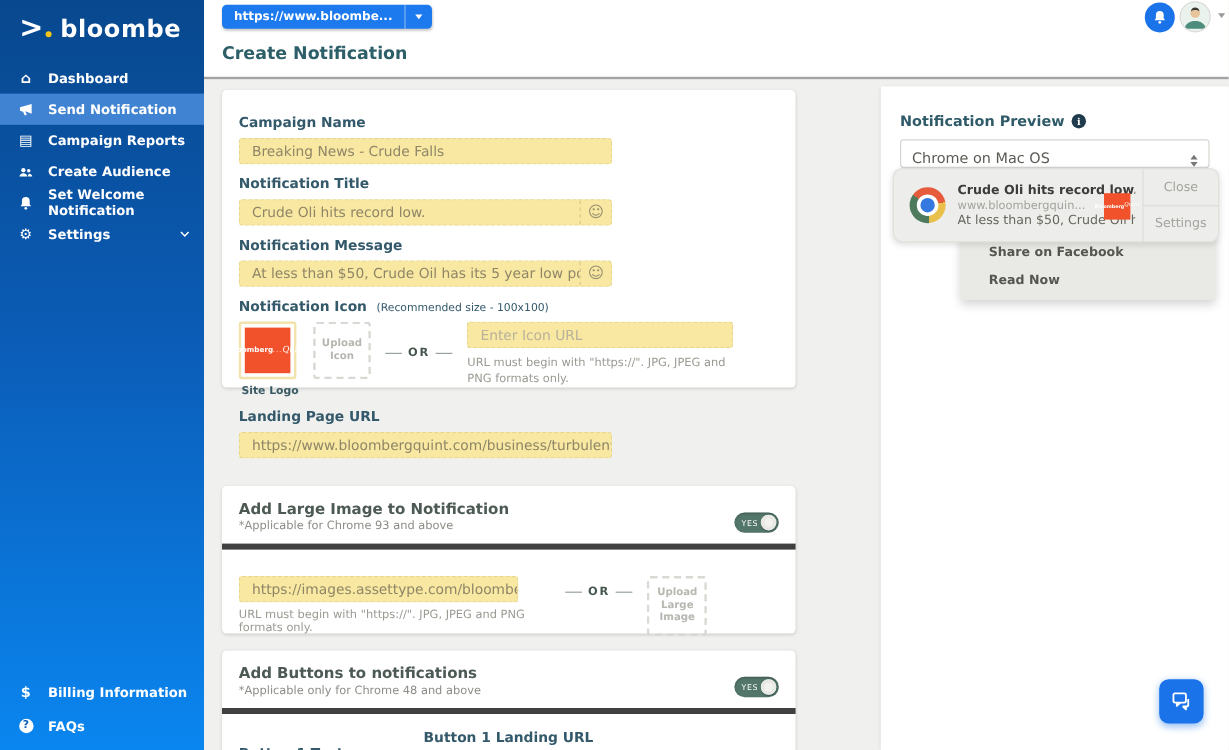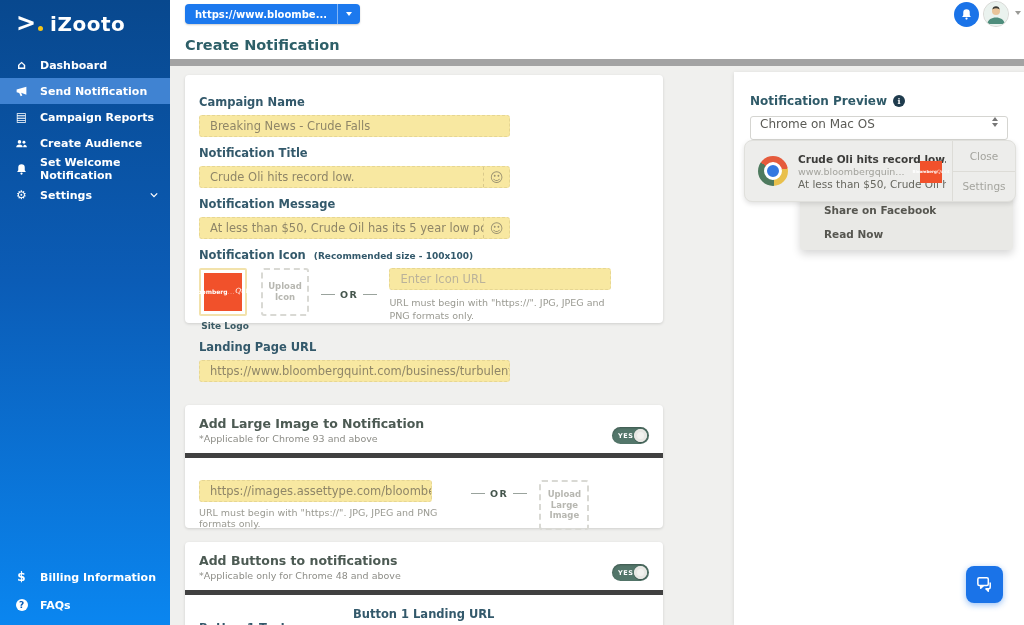--- a/index.html
+++ b/index.html
@@ -18,21 +18,21 @@
   .nav-item { display:flex; align-items:center; height:26px; padding:0 12px 0 14px; font-size:11px; font-weight:bold; cursor:pointer; }
   .nav-item.active { background:#4083d2; }
   .nav-icn { width:15px; height:15px; display:flex; align-items:center; justify-content:center; margin-right:11px; font-size:12px; flex-shrink:0; }
   .nav-icn svg { width:13px; height:13px; }
   .chev { margin-left:auto; width:8px; height:8px; }
   .sidebar-footer { position:absolute; bottom:6px; left:0; width:170px; }
   .sidebar-footer .nav-item { height:28px; }
   .q-circle { width:12px; height:12px; border-radius:50%; background:#fff; color:#0b5cb6; font-size:9px; font-weight:bold; display:flex; align-items:center; justify-content:center; }
 
   
-  .header { position:absolute; left:170px; top:0; width:854px; height:66px; background:#fff; border-bottom:7px solid #a3a3a3; z-index:4; }
+  .header { position:absolute; left:170px; top:0; width:854px; height:66px; background:#fff; border-bottom:2px solid #a3a3a3; z-index:4; }
   .site-btn { position:absolute; left:15px; top:4px; height:20px; background:#1c79ee; border-radius:4px; color:#fff;
               display:flex; align-items:center; font-size:10px; font-weight:bold; box-shadow:0 1px 2px rgba(0,0,0,.2); cursor:pointer; }
   .site-btn-label { padding:0 10px; }
   .site-btn-caret { border-left:1px solid rgba(255,255,255,.45); padding:0 8px; height:100%; display:flex; align-items:center; }
   .tri-down { width:0; height:0; border-left:3.5px solid transparent; border-right:3.5px solid transparent; border-top:4px solid #fff; }
   .page-title { position:absolute; left:15px; top:37px; font-size:14.5px; font-weight:bold; color:#2d5f68; }
   .bell-btn { position:absolute; right:45px; top:2px; width:25px; height:25px; border-radius:50%; background:#1a73e8;
               display:flex; align-items:center; justify-content:center; cursor:pointer; }
   .bell-btn svg { width:13px; height:13px; }
   .avatar { position:absolute; right:15px; top:1px; width:26px; height:26px; border-radius:50%; overflow:hidden;
@@ -41,21 +41,21 @@
   .avatar-chev { position:absolute; right:3px; top:11px; width:0; height:0; border-left:3px solid transparent; border-right:3px solid transparent; border-top:4px solid #9a9a96; }
 
   
   .card { position:absolute; background:#fff; border-radius:4px; box-shadow:0 1px 3px rgba(0,0,0,.14); }
   .card1 { left:185px; top:75px; width:478px; height:248px; padding:12px 14px; }
   .card2 { left:185px; top:405px; width:478px; height:123px; }
   .card3 { left:185px; top:542px; width:478px; height:120px; }
 
   .f-label { font-size:11.5px; font-weight:bold; color:#33596b; margin:9px 0 6px; }
   .f-label:first-child { margin-top:8px; }
-  .f-hint { font-size:9px; font-weight:bold; color:#33596b; margin-left:4px; }
+  .f-hint { font-size:9px; font-weight:normal; color:#33596b; margin-left:4px; }
   .input { background:#f8e8a1; border:1px dashed #e6d693; border-radius:3px; height:22px; font-size:11.5px; color:#8f8668;
            display:flex; align-items:center; padding:0 10px; cursor:text; white-space:nowrap; overflow:hidden; }
   .w310 { width:311px; }
   .with-emoji { padding:0; }
   .with-emoji .input-text { flex:1; padding:0 10px; overflow:hidden; white-space:nowrap; }
   .emoji-cell { width:26px; height:100%; border-left:1px dashed #d9c98c; display:flex; align-items:center; justify-content:center;
                 color:#9a9171; font-size:13px; cursor:pointer; }
   .placeholder { color:#bab29a; }
 
   .icon-row { display:flex; align-items:flex-start; margin-top:2px; }
@@ -75,21 +75,21 @@
   .icon-url-block { flex:1; }
   .icon-url-input { width:222px; }
   .helper { font-size:9.5px; color:#9a9a92; line-height:1.4; margin-top:6px; max-width:230px; }
 
   .sec-head { display:flex; align-items:flex-end; padding:11px 14px 9px; border-bottom:5px solid #404040; }
   .sec-titles { flex:1; }
   .sec-title { font-size:12.5px; font-weight:bold; color:#4c5a53; }
   .sec-sub { font-size:9.5px; color:#8d8d87; margin-top:2px; }
   .toggle { width:37px; height:17px; border-radius:9px; background:#53766a; position:relative; margin-top:3px; cursor:pointer; flex-shrink:0;
             box-shadow:inset 0 1px 2px rgba(0,0,0,.25); }
-  .toggle-label { position:absolute; left:6px; top:5px; font-size:6.5px; font-weight:bold; color:#fff; letter-spacing:.5px; }
+  .toggle-label { position:absolute; left:6px; top:5px; font-size:6.5px; font-weight:normal; color:#fff; letter-spacing:.5px; }
   .toggle-knob { position:absolute; right:2px; top:2px; width:13px; height:13px; border-radius:50%; background:#f2f2ef;
                  box-shadow:0 1px 1px rgba(0,0,0,.3), inset 0 0 0 3px #e8e8e4; }
   .card2-body { display:flex; align-items:flex-start; padding:22px 14px 0; }
   .li-input { width:233px; }
   .li-helper { font-size:9.5px; color:#9a9a92; margin-top:5px; max-width:260px; }
   .upload-large { width:50px; height:50px; margin:0; }
 
   .btn-cols { display:flex; padding:10px 14px 0; }
   .btn-col1 { width:154px; }
   .btn-col2 { flex:1; }
@@ -97,21 +97,21 @@
   .btn-col1 .input { width:136px; }
 
   
   .preview-panel { position:absolute; left:734px; top:72px; width:298px; height:553px; background:#fff;
                    box-shadow:0 1px 4px rgba(0,0,0,.12); z-index:3; }
   .pv-head { display:flex; align-items:center; margin:22px 0 8px 16px; }
   .pv-head-title { font-size:12px; font-weight:bold; color:#2f5a68; }
   .info-icn { width:12px; height:12px; border-radius:50%; background:#1f3b4d; color:#fff; font-size:8px; font-weight:bold;
               font-family:"DejaVu Serif",serif; display:flex; align-items:center; justify-content:center; margin-left:6px; }
   .platform-select { margin-left:16px; width:258px; height:24px; border:1px solid #d5d5d1; border-radius:3px; background:#fff;
-                     display:flex; align-items:flex-start; padding:0 9px; font-size:12px; color:#5a5a55; cursor:pointer; }
+                     display:flex; align-items:flex-end; padding:0 9px; font-size:12px; color:#5a5a55; cursor:pointer; }
   .sel-arrows { margin-left:auto; display:flex; flex-direction:column; gap:2px; }
   .sel-arrows .up { width:0;height:0;border-left:3.5px solid transparent;border-right:3.5px solid transparent;border-bottom:4px solid #777; }
   .sel-arrows .dn { width:0;height:0;border-left:3.5px solid transparent;border-right:3.5px solid transparent;border-top:4px solid #777; }
 
   .pv-card { position:absolute; left:10px; top:68px; width:272px; height:62px; background:#ededeb; border:1px solid #e0e0dc;
              border-radius:8px; box-shadow:0 2px 5px rgba(0,0,0,.12); display:flex; align-items:center; z-index:2; }
   .chrome-icon { width:30px; height:30px; border-radius:50%; margin-left:13px; flex-shrink:0; position:relative;
                  background:conic-gradient(from -55deg,#e55b3c 0 135deg,#e9c04c 135deg 230deg,#4e7a5e 230deg 360deg); }
   .chrome-icon::before { content:""; position:absolute; inset:6px; border-radius:50%; background:#3478e0; border:3px solid #fff; }
   .pv-text { margin-left:10px; width:148px; overflow:hidden; }
@@ -135,21 +135,21 @@
 </style>
 </head>
 <body>
 
 <div class="screen">
 
   <div class="sidebar">
     <div class="logo">
       <span class="logo-gt">&gt;</span>
         <span class="logo-dot"></span>
-      <span class="logo-text">iZooto</span>
+      <span class="logo-text">bloombe</span>
     </div>
     <div class="nav">
       <div class="nav-item">
         <span class="nav-icn">⌂</span>
         <span>Dashboard</span>
       </div>
       <div class="nav-item active">
         <span class="nav-icn">
           <svg viewBox="0 0 16 16" fill="#fff">
               <path d="M14 2v10l-6.5-2.6L9 13l-2 .8-1.8-3.9L2 9V5.5L14 2z"></path>

